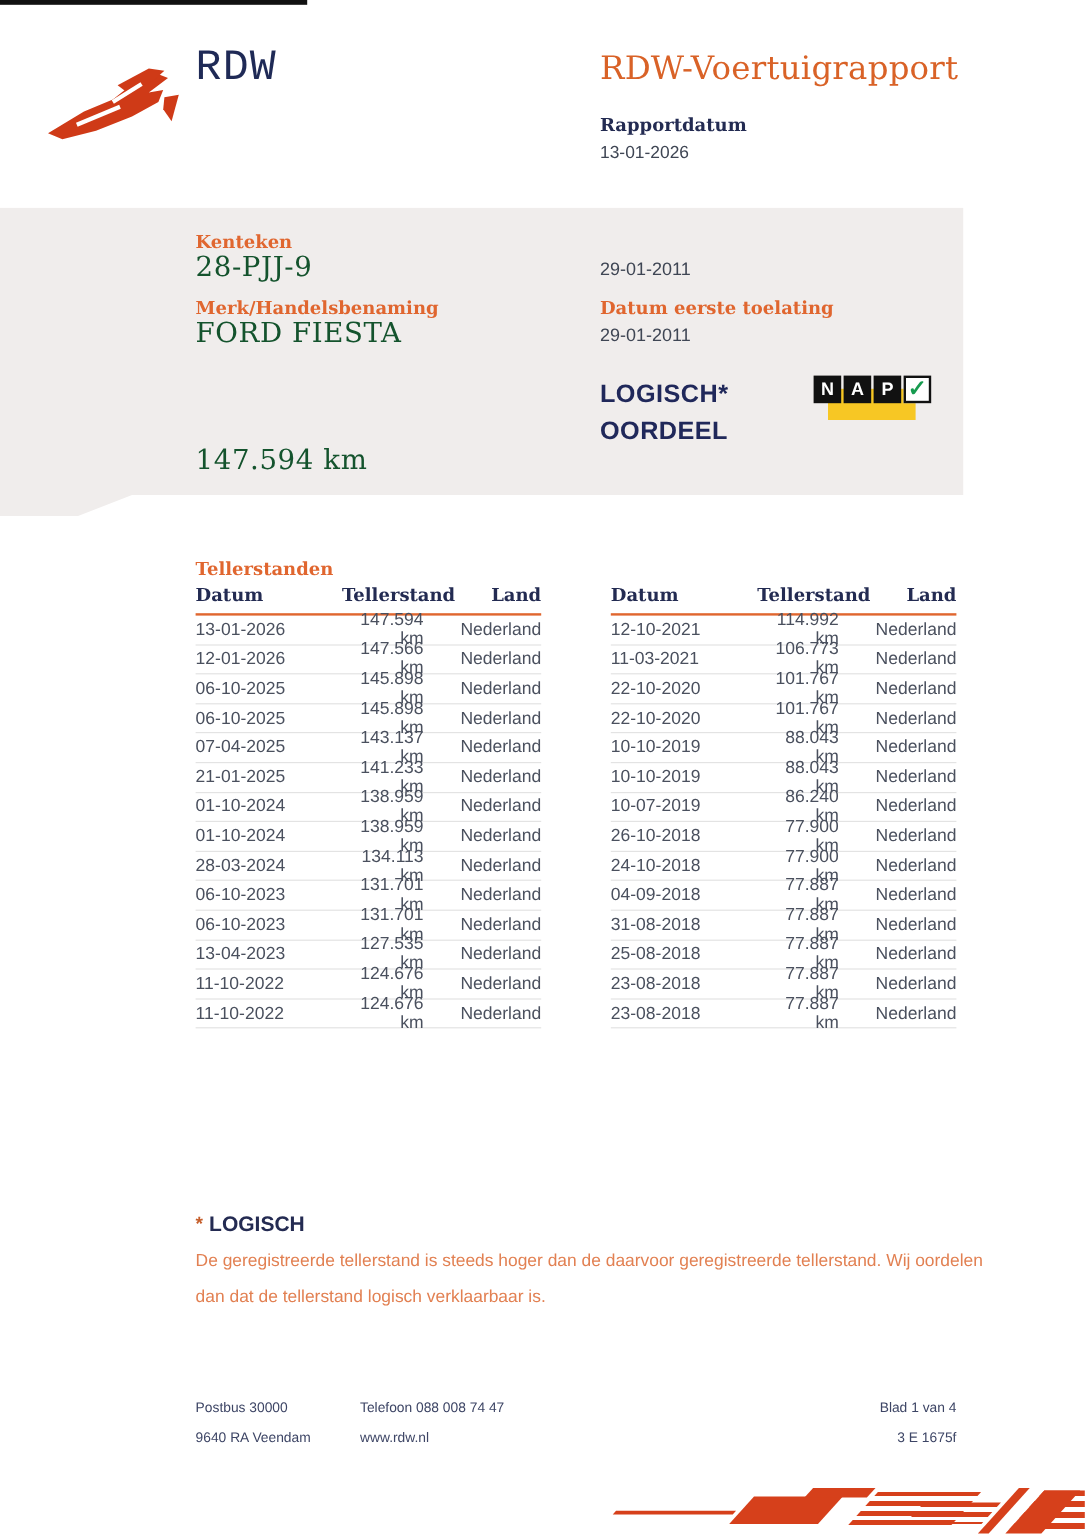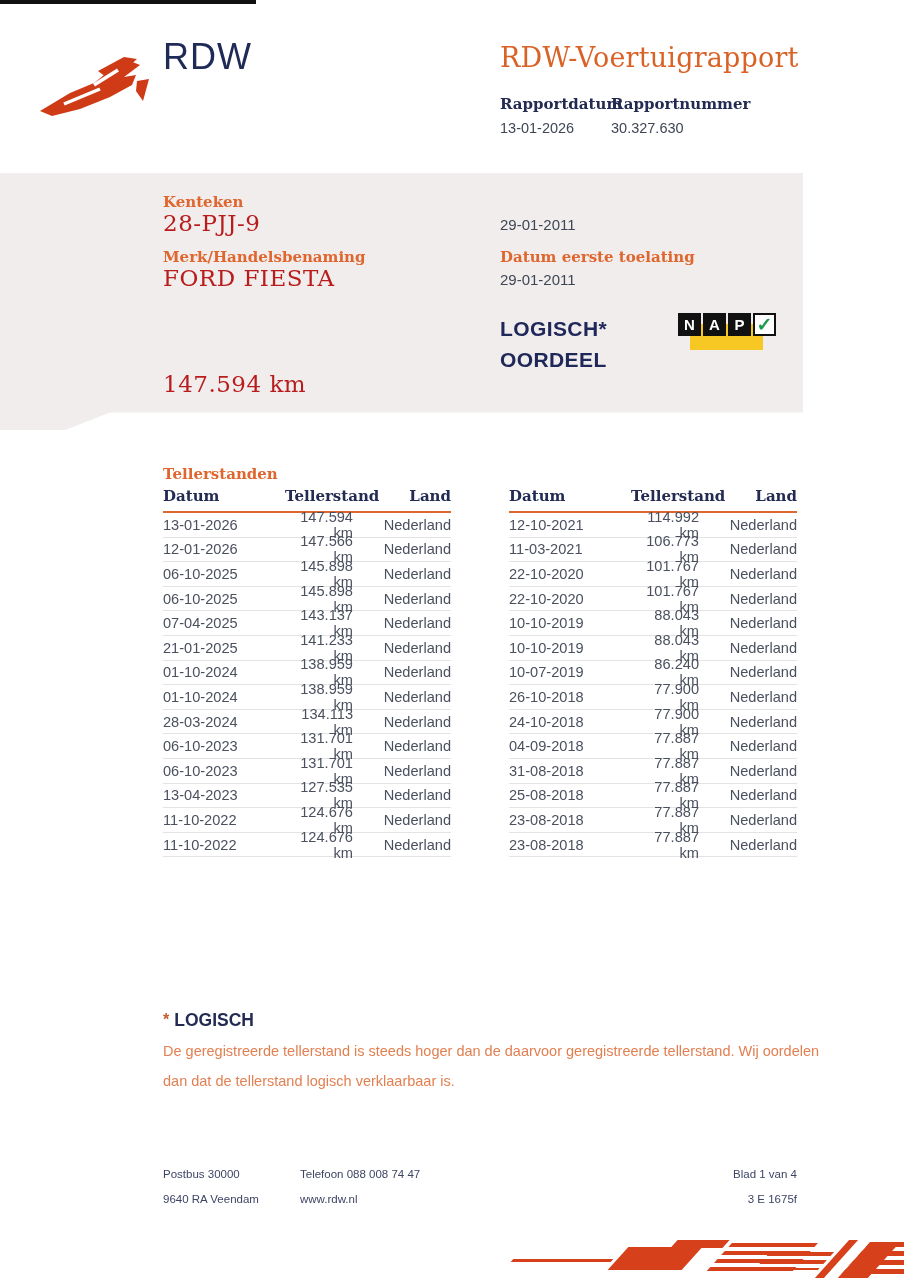--- a/index.html
+++ b/index.html
@@ -9,21 +9,21 @@
     font-family:"Liberation Sans", sans-serif;
   }
   .abs { position:absolute; }
 
   
   .topbar { left:0; top:0; width:256px; height:4px; background:#111111; }
 
   
   .logo-mark { left:36px; top:50px; width:132px; height:70px; }
   .wordmark {
-    left:163px; top:36px; font-family:Liberation Sans, sans-serif;
+    left:163px; top:36px; font-family:Liberation Mono, monospace;
     font-size:36px; color:#1f2a56; letter-spacing:1px;
   }
   .doc-title {
     left:500px; top:42px; font-family:"DejaVu Serif", serif;
     font-size:27px; color:#d96227; font-weight:500; letter-spacing:0.2px;
   }
   .report-meta { left:500px; top:95px; display:flex; gap:24px; }
   .meta-col .meta-label {
     font-family:"DejaVu Serif", serif; font-weight:bold;
     font-size:15px; color:#232b52;
@@ -35,21 +35,21 @@
   .graybox {
     left:0; top:173px; width:803px; height:257px; background:#f0edec;
     clip-path:polygon(0 0, 100% 0, 100% 93.2%, 13.7% 93.2%, 8.1% 100%, 0 100%);
   }
   .olabel {
     position:absolute; font-family:"DejaVu Serif", serif; font-weight:bold;
     font-size:15px; color:#e0662f;
   }
   .bigval {
     position:absolute; font-family:"DejaVu Serif", serif;
-    font-size:23px; color:#b91c1c; letter-spacing:0.5px;
+    font-size:23px; color:#14532d; letter-spacing:0.5px;
   }
   .grayval { position:absolute; font-size:15px; color:#3f4654; }
   .oordeel {
     position:absolute; left:500px; top:140px; font-size:21px; font-weight:bold;
     color:#20285a; line-height:31px; letter-spacing:0.4px;
   }
   
   .nap { position:absolute; left:678px; top:140px; width:90px; height:42px; }
   .nap-yellow { position:absolute; left:12px; top:11px; width:73px; height:26px; background:#f7c724; }
   .nap-letters { position:absolute; left:0; top:0; display:flex; gap:2px; }
@@ -134,24 +134,20 @@
   </svg>
 </div>
 <div class="abs wordmark">RDW</div>
 <div class="abs doc-title">RDW-Voertuigrapport</div>
 
 <div class="abs report-meta">
   <div class="meta-col">
     <div class="meta-label">Rapportdatum</div>
     <div class="meta-value">13-01-2026</div>
   </div>
-  <div class="meta-col">
-    <div class="meta-label">Rapportnummer</div>
-    <div class="meta-value">30.327.630</div>
-  </div>
 </div>
 
 <div class="abs graybox">
   <div class="olabel" style="left:163px; top:20px;">Kenteken</div>
   <div class="bigval" style="left:163px; top:37px;">28-PJJ-9</div>
 
   <div class="olabel" style="left:163px; top:75px;">Merk/Handelsbenaming</div>
   <div class="bigval" style="left:163px; top:92px;">FORD FIESTA</div>
 
   <div class="bigval" style="left:163px; top:198px;">147.594 km</div>

